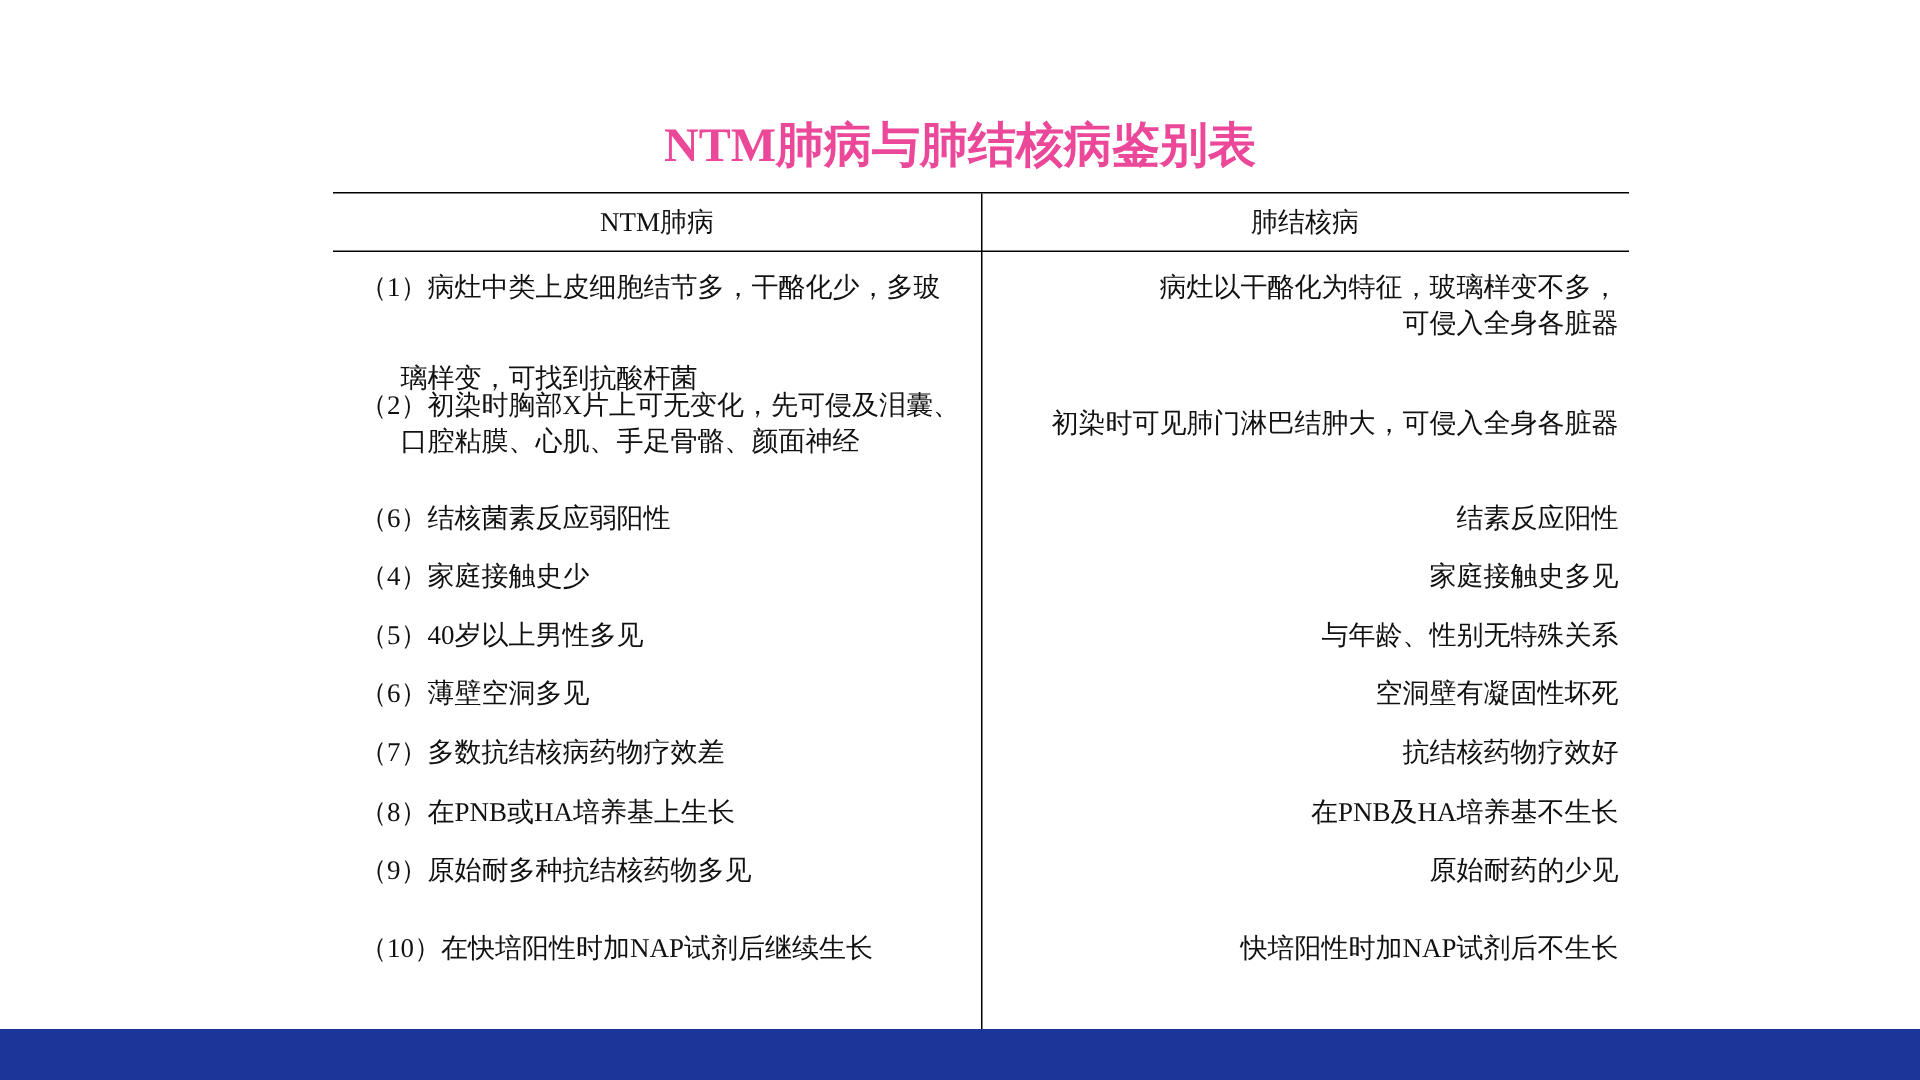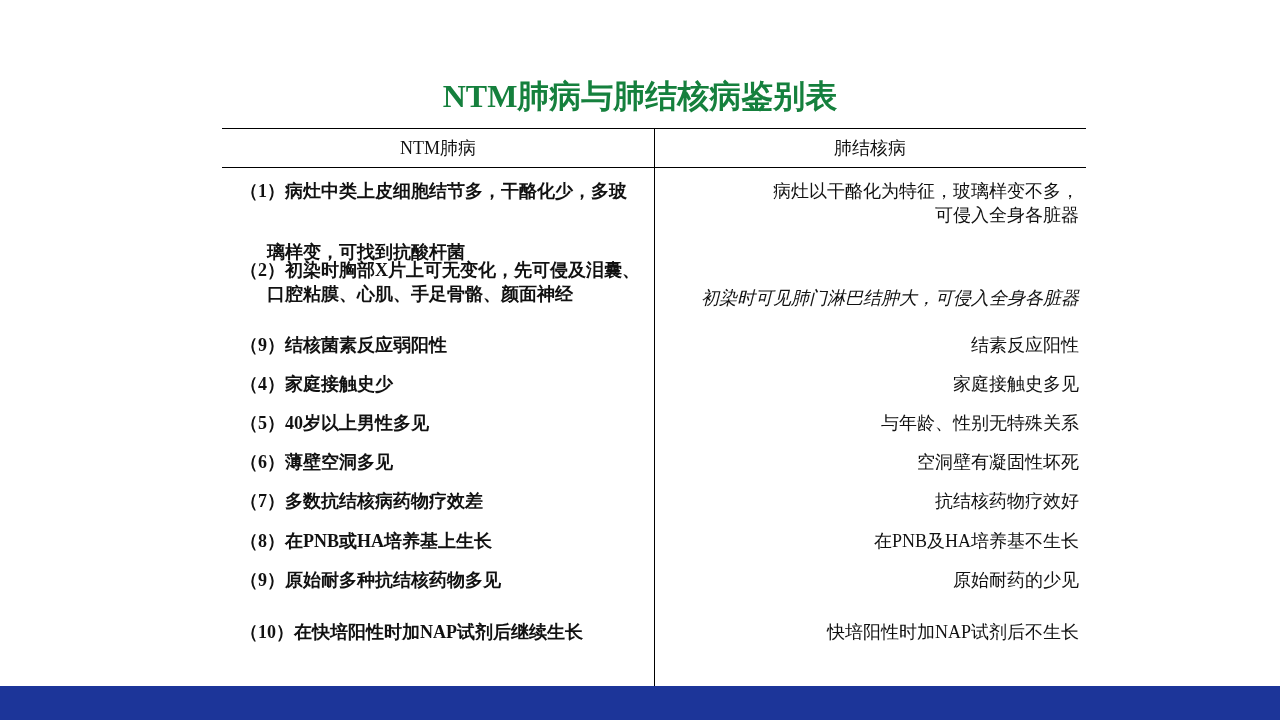--- a/index.html
+++ b/index.html
@@ -17,21 +17,21 @@
     }
     .slide-title {
       position: absolute;
       left: 0;
       top: 74px;
       width: 1280px;
       text-align: center;
       font-size: 32px;
       font-weight: bold;
       line-height: 44px;
-      color: #15803d;
+      color: #ec4899;
     }
     .table-wrap {
       position: absolute;
       left: 222px;
       top: 128px;
       width: 864px;
       height: 682px;
       border-top: 1.5px solid #000;
       border-bottom: 1.5px solid #000;
       box-sizing: border-box;
@@ -71,21 +71,20 @@
       font-size: 18px;
       line-height: 24px;
     }
     .cell {
       position: absolute;
       top: 0;
     }
     .cell.left {
       left: 18px;
       width: 410px;
-      font-weight: bold;
     }
     .cell.right {
       left: 442px;
       width: 415px;
       text-align: right;
     }
     .bottom-band {
       position: absolute;
       left: 0;
       top: 686px;
@@ -116,27 +115,27 @@
       <div>病灶以干酪化为特征，玻璃样变不多，</div>
       <div>可侵入全身各脏器</div>
     </div>
   </div>
 
   <div class="row" style="top:129px;">
     <div class="cell left">
       <div>（2）初染时胸部X片上可无变化，先可侵及泪囊、</div>
       <div style="padding-left:27px;">口腔粘膜、心肌、手足骨骼、颜面神经</div>
     </div>
-    <div class="cell right" style="top:28px;font-style:italic;">
+    <div class="cell right" style="top:12px;">
       <div>初染时可见肺门淋巴结肿大，可侵入全身各脏器</div>
     </div>
   </div>
 
   <div class="row" style="top:204px;">
-    <div class="cell left">（9）结核菌素反应弱阳性</div>
+    <div class="cell left">（6）结核菌素反应弱阳性</div>
     <div class="cell right">结素反应阳性</div>
   </div>
 
   <div class="row" style="top:243px;">
     <div class="cell left">（4）家庭接触史少</div>
     <div class="cell right">家庭接触史多见</div>
   </div>
 
   <div class="row" style="top:282px;">
     <div class="cell left">（5）40岁以上男性多见</div>

